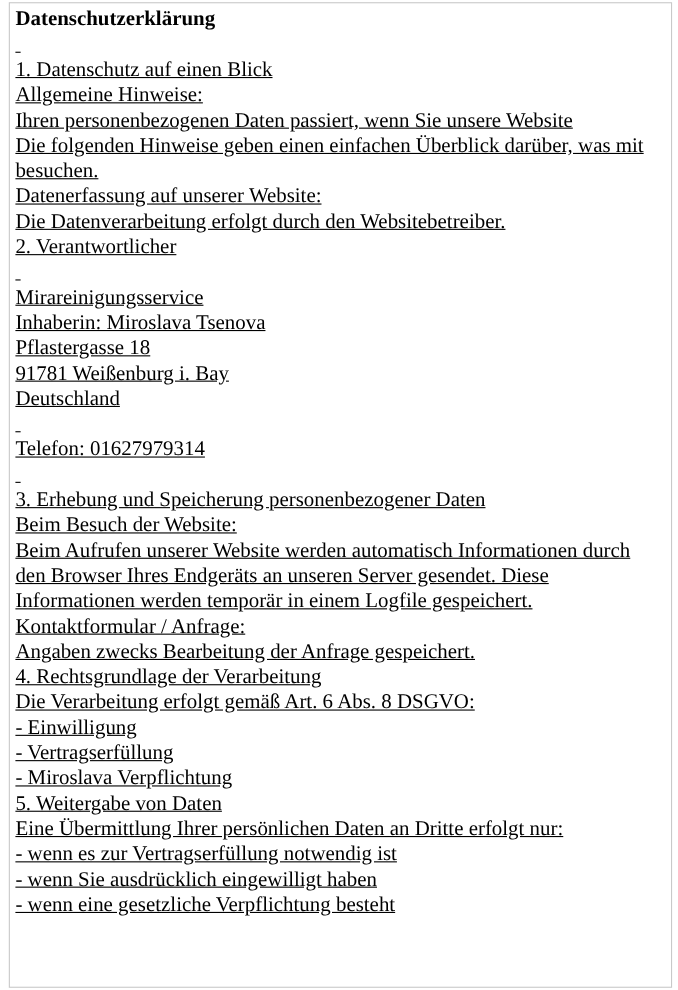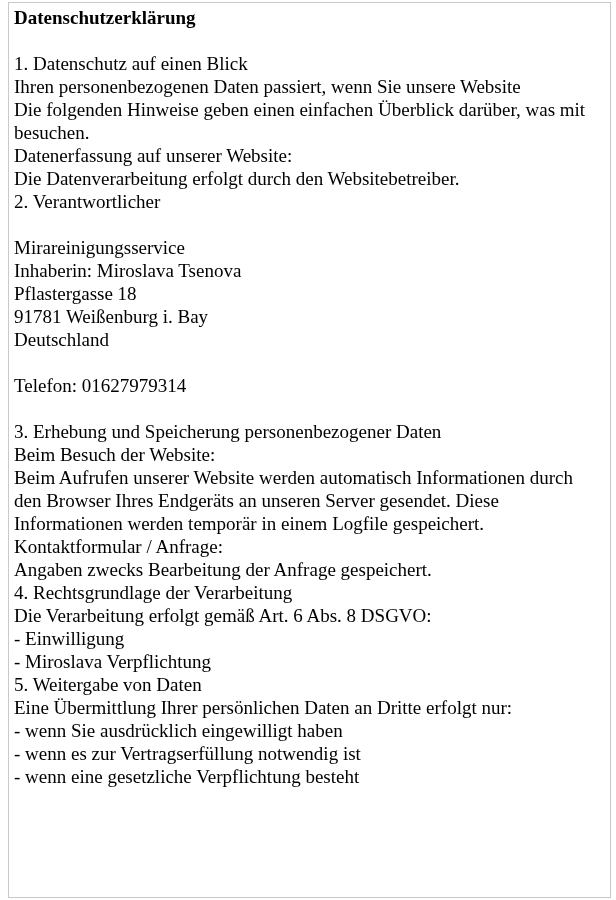--- a/index.html
+++ b/index.html
@@ -32,31 +32,33 @@
     line-height: 23px;
     overflow: hidden;
   }
   .doc-title {
     font-weight: bold;
     white-space: nowrap;
   }
   .text-line {
     white-space: nowrap;
     min-height: 23px;
+    text-decoration: underline;
   }
 </style>
 </head>
 <body>
 
 <div class="page">
   <div class="doc-box">
     <div class="doc-title">Datenschutzerklärung</div>
     <div id="doc-lines">
         <div class="text-line">&nbsp;</div>
         <div class="text-line">1. Datenschutz auf einen Blick</div>
+        <div class="text-line">Allgemeine Hinweise:</div>
         <div class="text-line">Ihren personenbezogenen Daten passiert, wenn Sie unsere Website</div>
         <div class="text-line">Die folgenden Hinweise geben einen einfachen Überblick darüber, was mit</div>
         <div class="text-line">besuchen.</div>
         <div class="text-line">Datenerfassung auf unserer Website:</div>
         <div class="text-line">Die Datenverarbeitung erfolgt durch den Websitebetreiber.</div>
         <div class="text-line">2. Verantwortlicher</div>
         <div class="text-line">&nbsp;</div>
         <div class="text-line">Mirareinigungsservice</div>
         <div class="text-line">Inhaberin: Miroslava Tsenova</div>
         <div class="text-line">Pflastergasse 18</div>
@@ -68,21 +70,22 @@
         <div class="text-line">3. Erhebung und Speicherung personenbezogener Daten</div>
         <div class="text-line">Beim Besuch der Website:</div>
         <div class="text-line">Beim Aufrufen unserer Website werden automatisch Informationen durch</div>
         <div class="text-line">den Browser Ihres Endgeräts an unseren Server gesendet. Diese</div>
         <div class="text-line">Informationen werden temporär in einem Logfile gespeichert.</div>
         <div class="text-line">Kontaktformular / Anfrage:</div>
         <div class="text-line">Angaben zwecks Bearbeitung der Anfrage gespeichert.</div>
         <div class="text-line">4. Rechtsgrundlage der Verarbeitung</div>
         <div class="text-line">Die Verarbeitung erfolgt gemäß Art. 6 Abs. 8 DSGVO:</div>
         <div class="text-line">- Einwilligung</div>
+        <div class="text-line">- Vertragserfüllung</div>
         <div class="text-line">- Miroslava Verpflichtung</div>
         <div class="text-line">5. Weitergabe von Daten</div>
         <div class="text-line">Eine Übermittlung Ihrer persönlichen Daten an Dritte erfolgt nur:</div>
+        <div class="text-line">- wenn es zur Vertragserfüllung notwendig ist</div>
         <div class="text-line">- wenn Sie ausdrücklich eingewilligt haben</div>
-        <div class="text-line">- wenn es zur Vertragserfüllung notwendig ist</div>
         <div class="text-line">- wenn eine gesetzliche Verpflichtung besteht</div>
       </div>
   </div>
 </div>
 
 </body></html>

